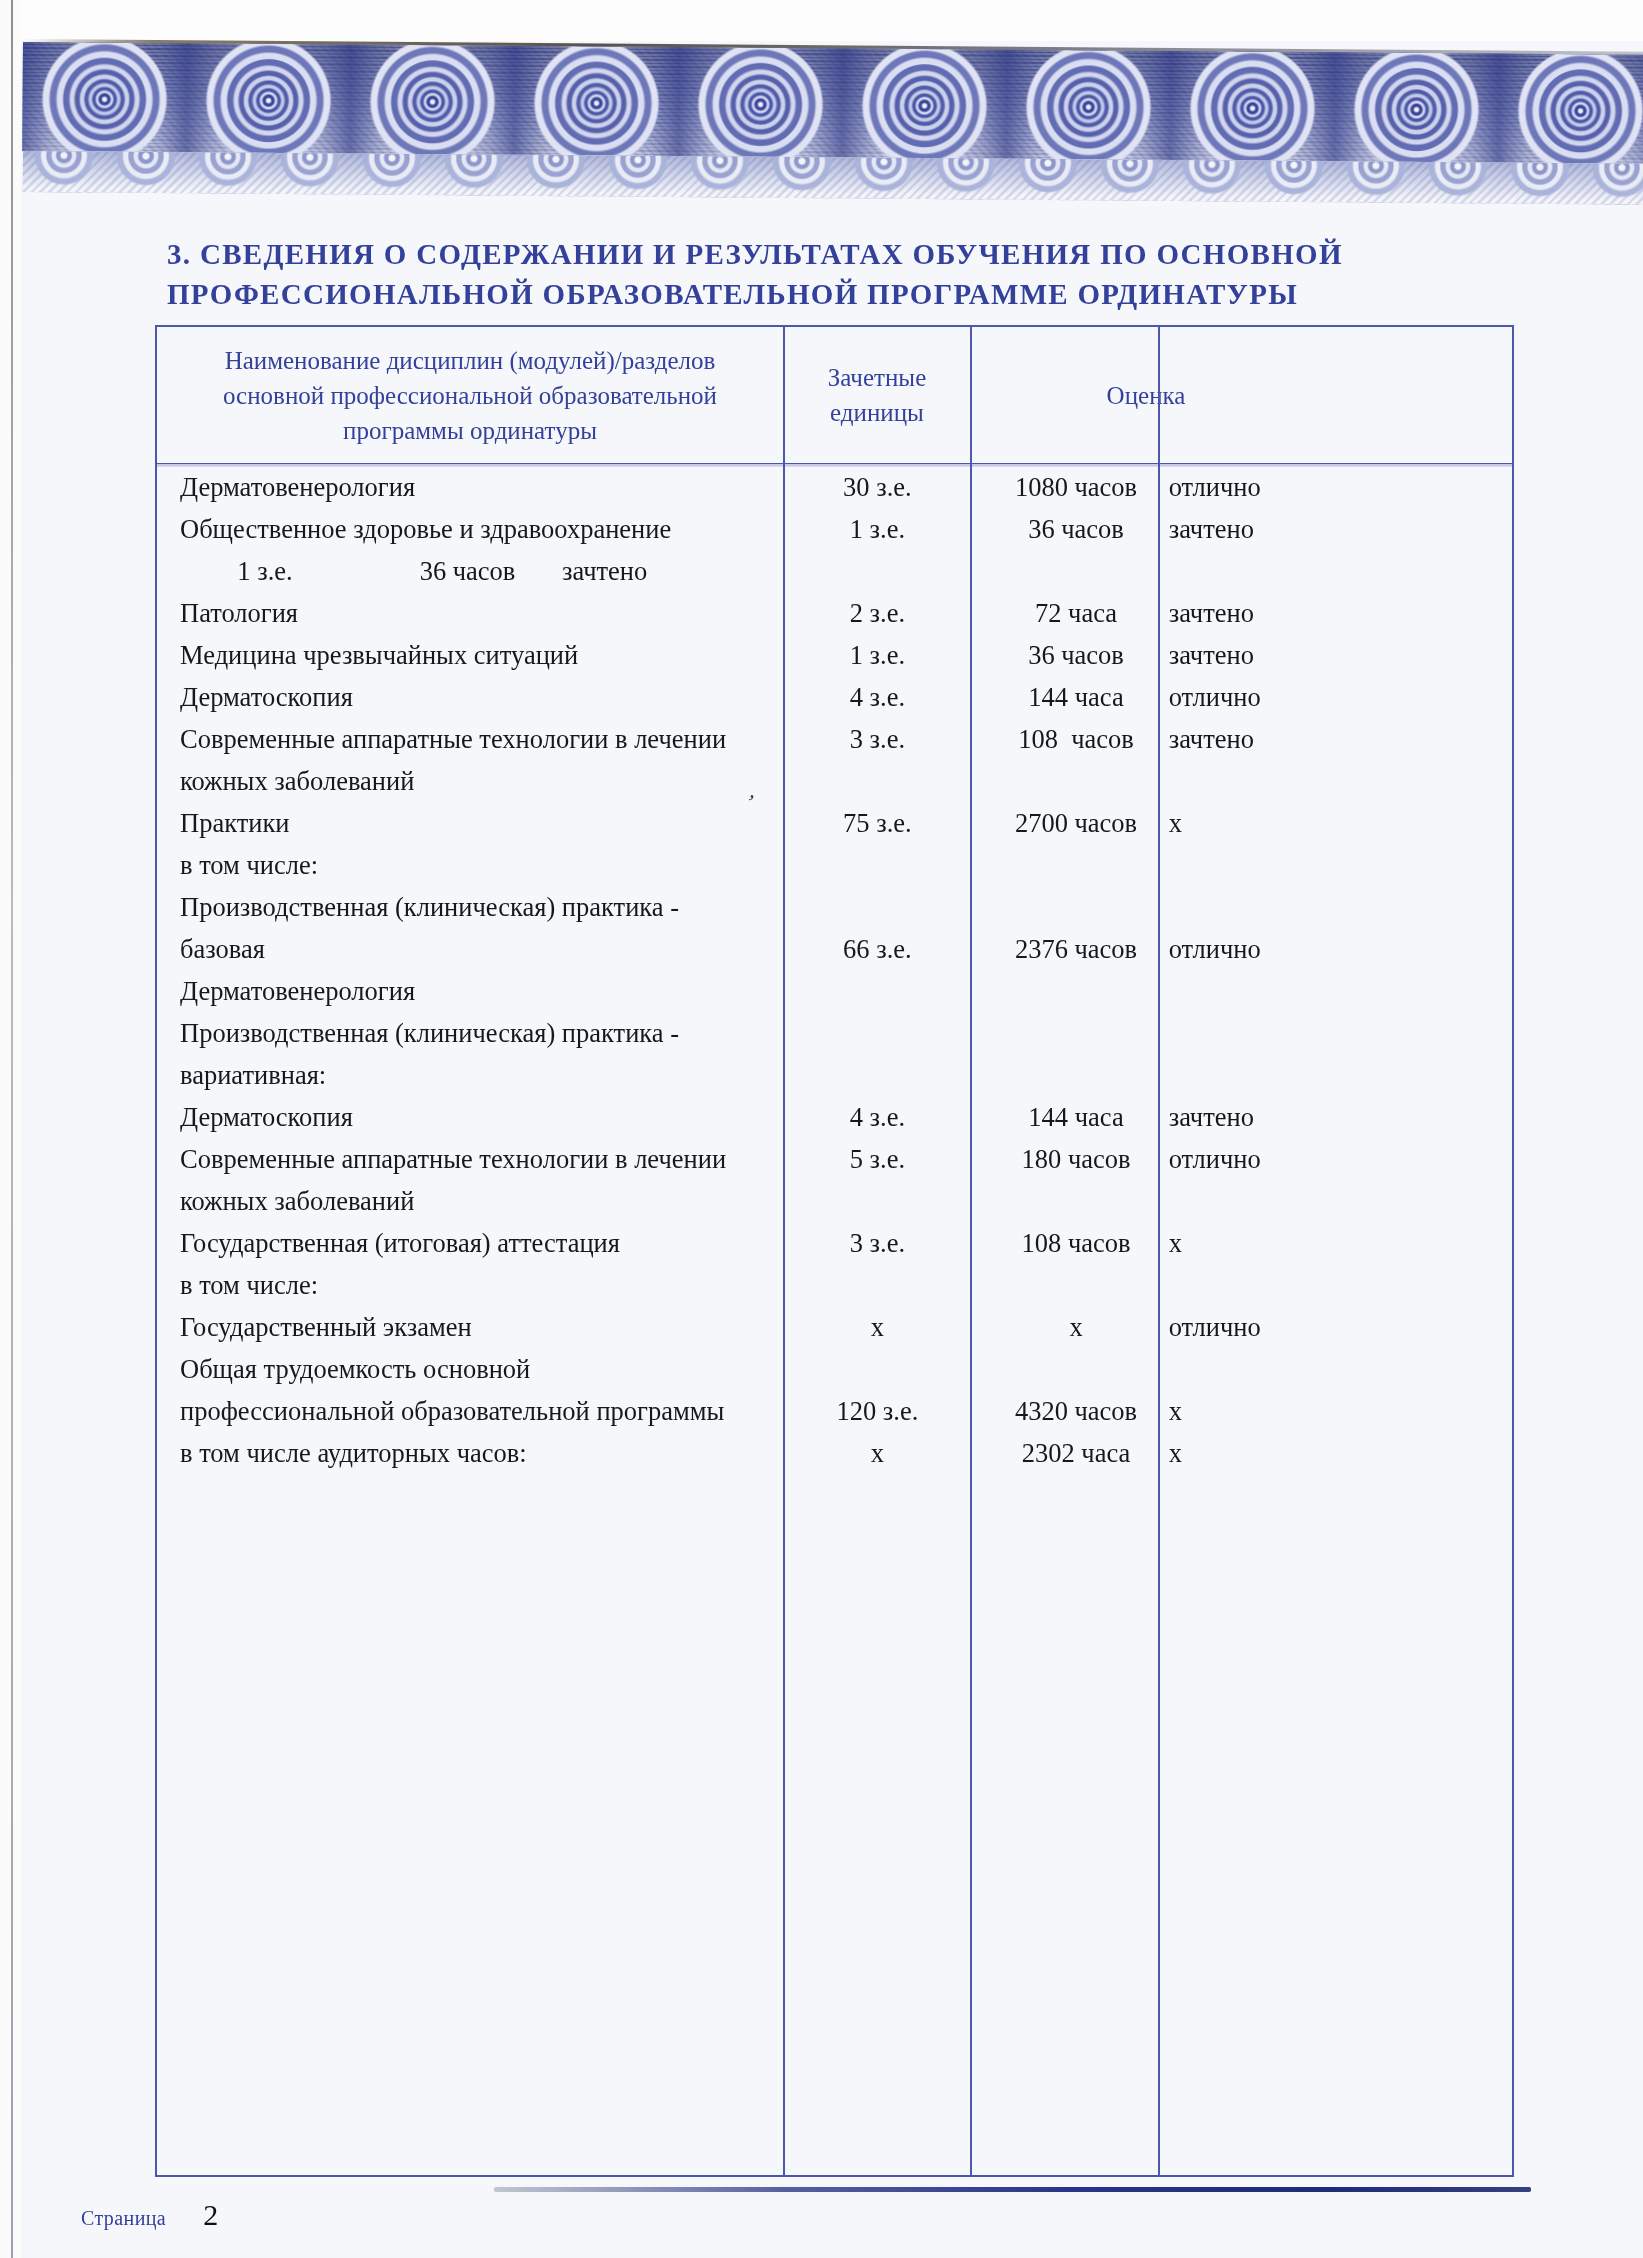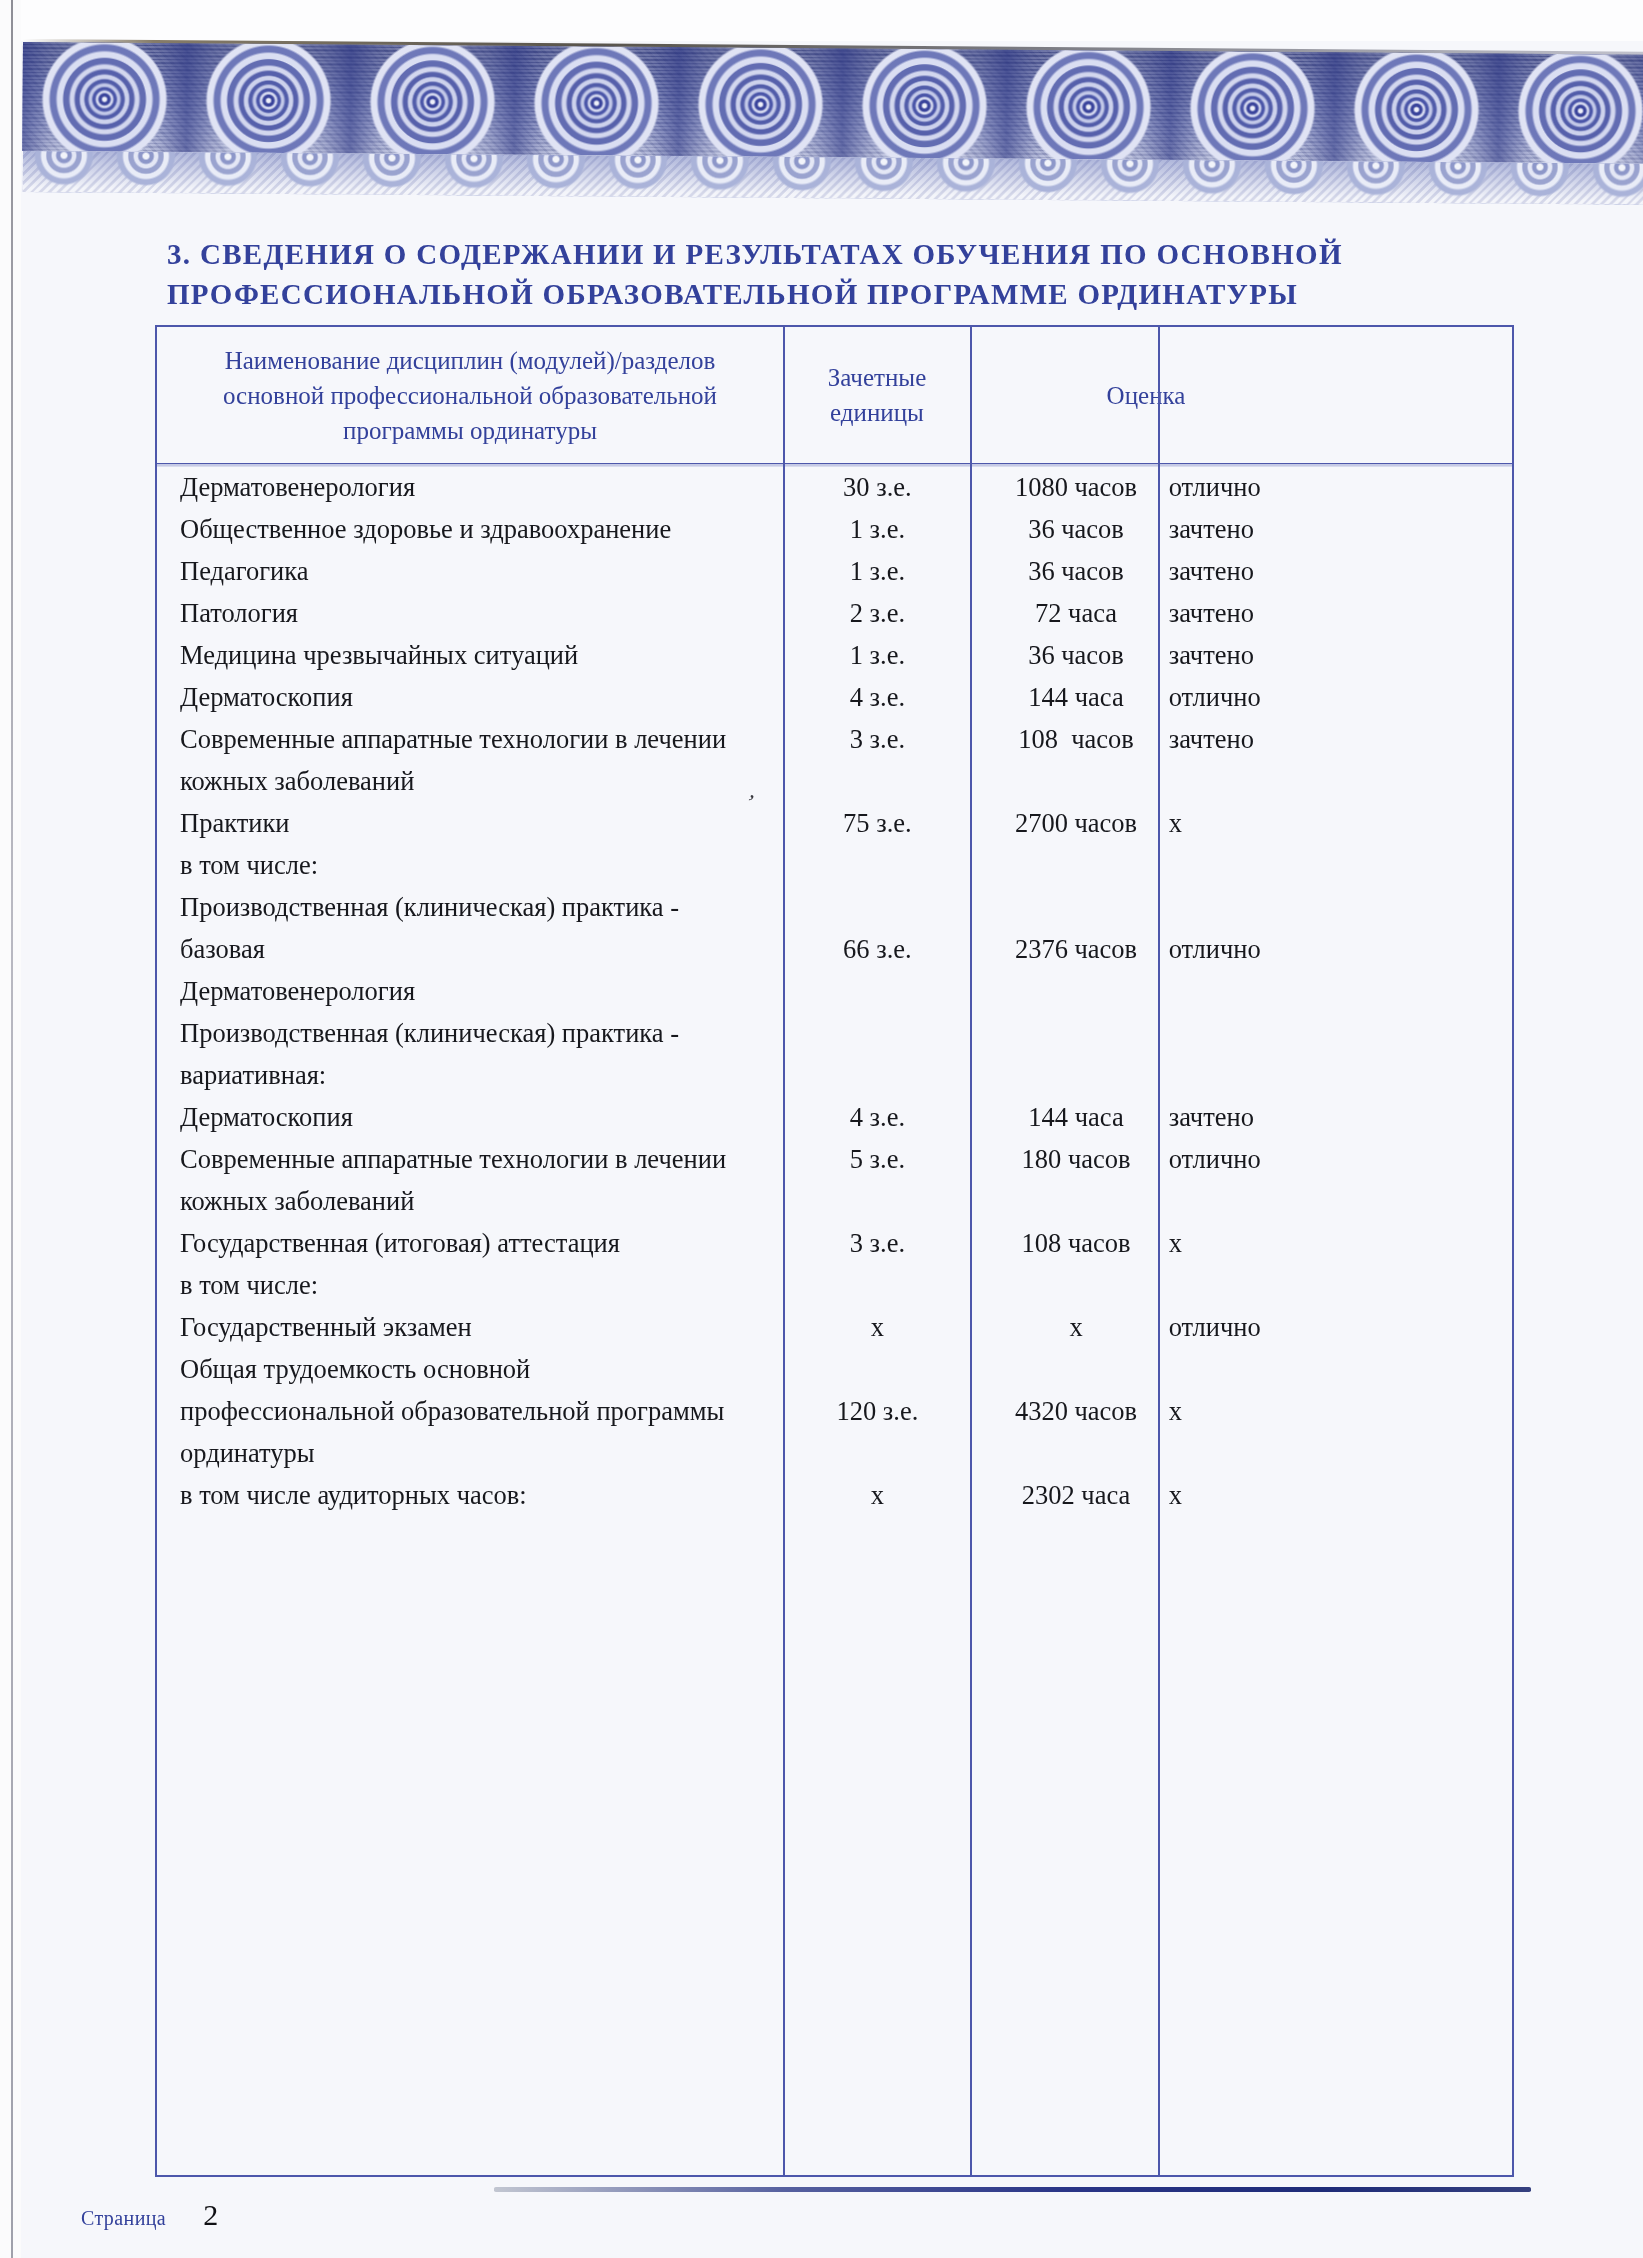--- a/index.html
+++ b/index.html
@@ -132,21 +132,20 @@
     <div class="td h">1080 часов</div>
     <div class="td g">отлично</div>
   </div>
       <div class="tr">
     <div class="td n">Общественное здоровье и здравоохранение</div>
     <div class="td c">1 з.е.</div>
     <div class="td h">36 часов</div>
     <div class="td g">зачтено</div>
   </div>
       <div class="tr">
-    <div class="td n">Педагогика</div>
     <div class="td c">1 з.е.</div>
     <div class="td h">36 часов</div>
     <div class="td g">зачтено</div>
   </div>
       <div class="tr">
     <div class="td n">Патология</div>
     <div class="td c">2 з.е.</div>
     <div class="td h">72 часа</div>
     <div class="td g">зачтено</div>
   </div>
@@ -256,26 +255,20 @@
     <div class="td n">Общая трудоемкость основной</div>
     <div class="td c"></div>
     <div class="td h"></div>
     <div class="td g"></div>
   </div>
       <div class="tr">
     <div class="td n">профессиональной образовательной программы</div>
     <div class="td c">120 з.е.</div>
     <div class="td h">4320 часов</div>
     <div class="td g">х</div>
-  </div>
-      <div class="tr">
-    <div class="td n">ординатуры</div>
-    <div class="td c"></div>
-    <div class="td h"></div>
-    <div class="td g"></div>
   </div>
       <div class="tr">
     <div class="td n">в том числе аудиторных часов:</div>
     <div class="td c">х</div>
     <div class="td h">2302 часа</div>
     <div class="td g">х</div>
   </div>
     </div>
 </div>
 

